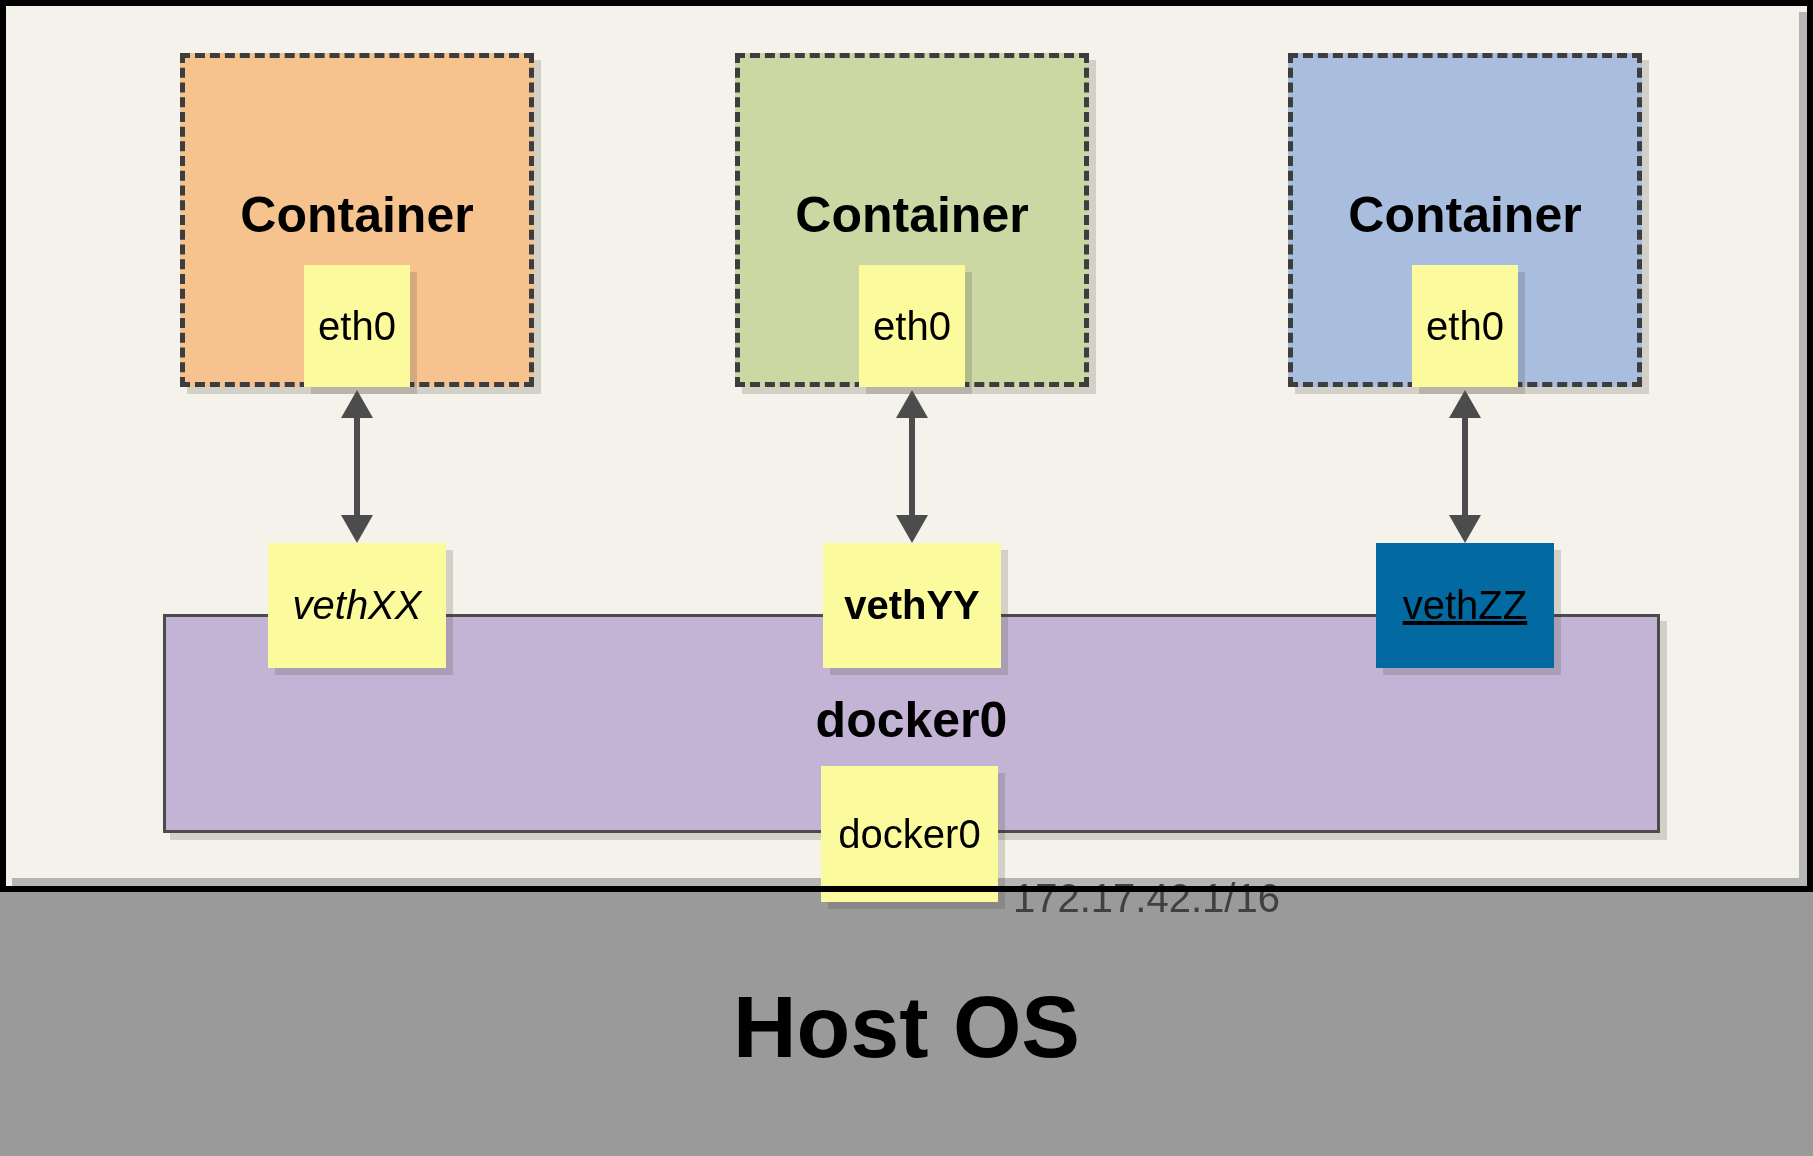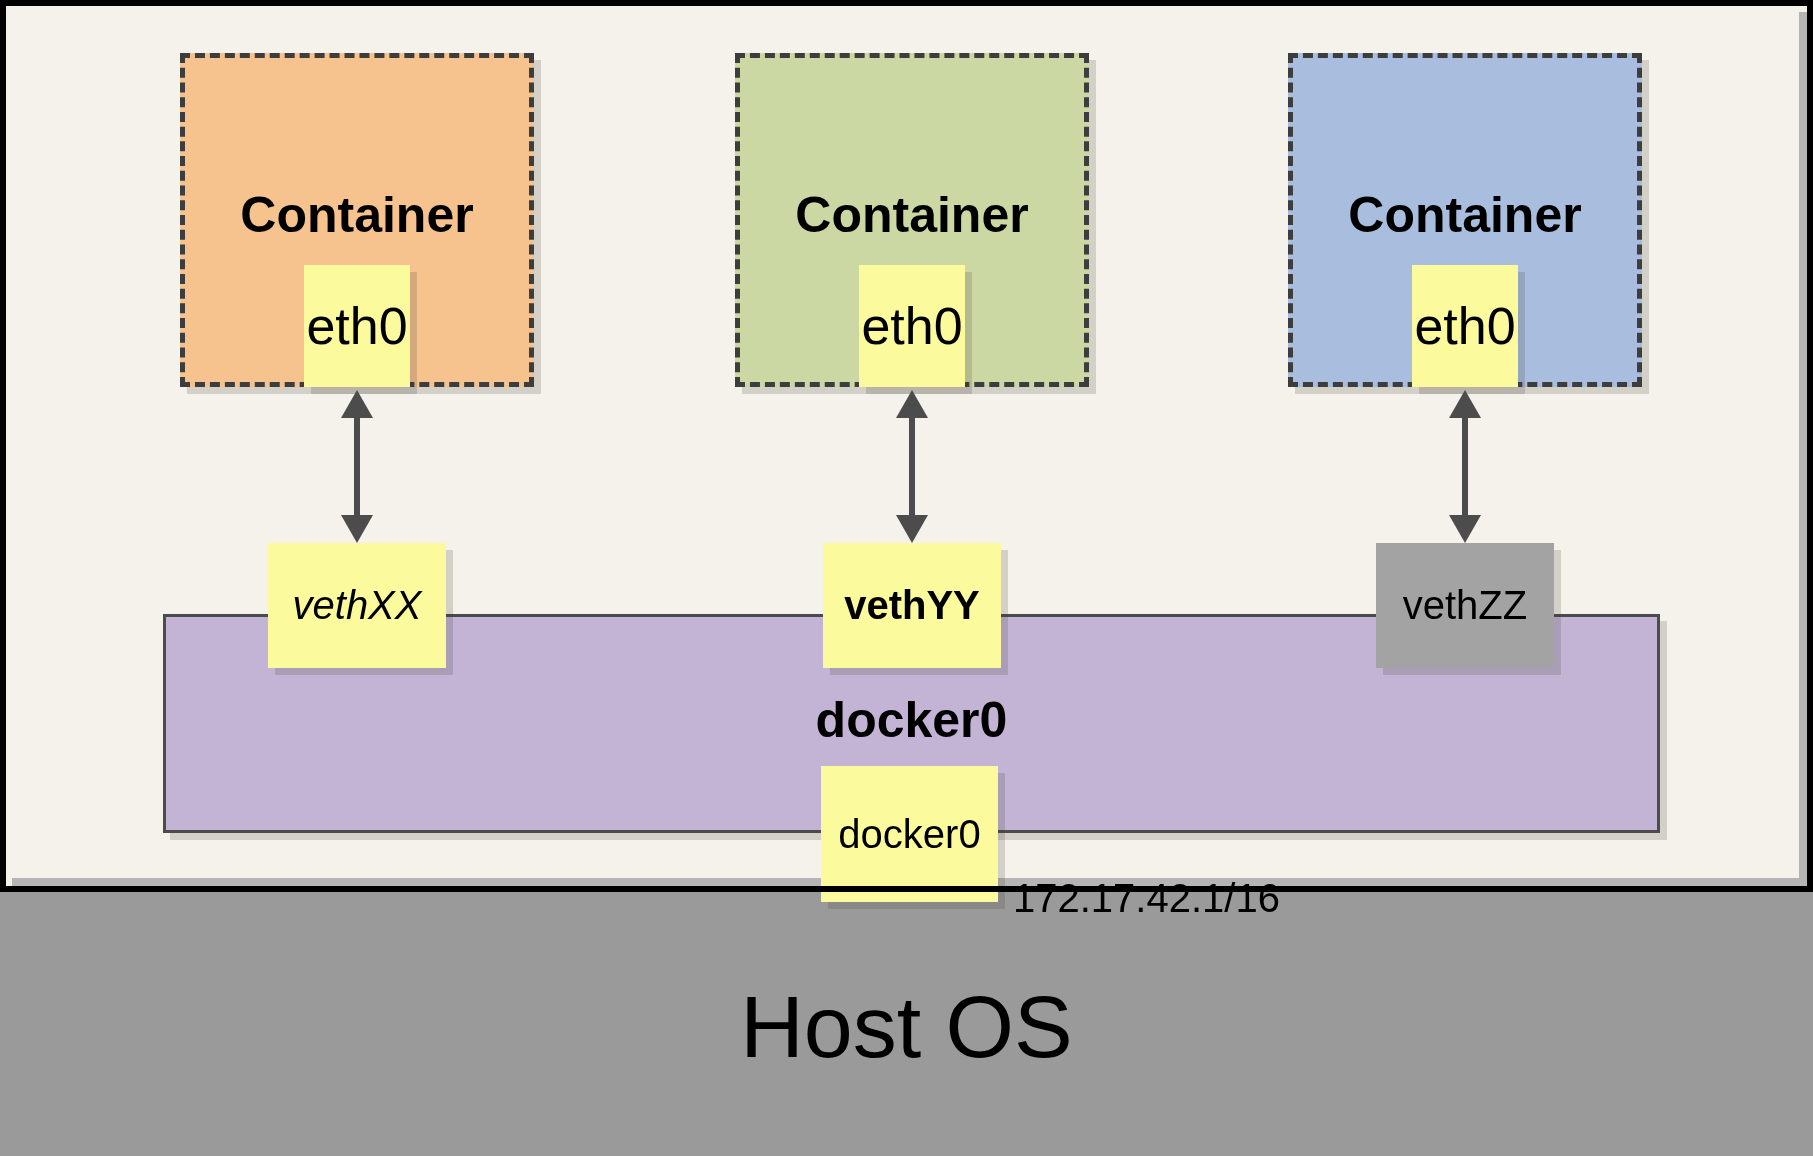--- a/index.html
+++ b/index.html
@@ -23,21 +23,21 @@
   }
   .container-label{
     position:absolute;left:0;right:0;top:132px;text-align:center;
     font-size:50px;font-weight:bold;color:#000;line-height:1;
   }
   .eth-box{
     position:absolute;left:50%;bottom:-5px;transform:translateX(-50%);
     width:106px;height:122px;background:#fbfb9d;
     box-shadow:7px 7px 0 rgba(62,56,44,0.18);
     display:flex;align-items:center;justify-content:center;
-    font-size:52px;color:#000;
+    font-size:40px;color:#000;
   }
 
   
   .arrow{position:absolute;top:390px;height:153px;width:34px;
     display:flex;flex-direction:column;align-items:center;z-index:3;}
   .arrow .head-up{width:0;height:0;border-left:16px solid transparent;
     border-right:16px solid transparent;border-bottom:28px solid #4c4c4c;}
   .arrow .head-down{width:0;height:0;border-left:16px solid transparent;
     border-right:16px solid transparent;border-top:28px solid #4c4c4c;}
   .arrow .shaft{width:6px;flex:1;background:#4c4c4c;margin:-2px 0;}
@@ -59,25 +59,25 @@
   .bridge-label{
     position:absolute;left:0;right:0;top:78px;text-align:center;
     font-size:50px;font-weight:bold;color:#000;line-height:1;
   }
   .bridge-port{
     position:absolute;left:821px;top:766px;width:177px;height:136px;background:#fbfb9d;
     box-shadow:7px 7px 0 rgba(62,56,44,0.18);
     display:flex;align-items:center;justify-content:center;
     font-size:40px;color:#000;z-index:10;
   }
-  .ip-label{position:absolute;left:1013px;top:876px;font-size:40px;color:#000000;line-height:1.1;z-index:11;}
+  .ip-label{position:absolute;left:1013px;top:876px;font-size:40px;color:#404040;line-height:1.1;z-index:11;}
 
   .host-label{
     position:absolute;left:0;right:0;top:983px;text-align:center;
-    font-size:88px;font-weight:normal;color:#000;line-height:1;
+    font-size:88px;font-weight:bold;color:#000;line-height:1;
   }
 </style>
 </head>
 <body>
 
 <div class="stage">
 
   <div class="container-box" style="left: 180px; background: rgb(246, 195, 143);">
     <div class="container-label">Container</div>
     <div class="eth-box" style="background: rgb(251, 251, 157);">eth0</div>
@@ -104,21 +104,21 @@
     <div class="head-down"></div>
   </div>
   <div class="arrow" style="left:1448px;">
     <div class="head-up"></div>
     <div class="shaft"></div>
     <div class="head-down"></div>
   </div>
 
   <div class="veth-box" style="left: 268px; background: rgb(251, 251, 157); font-style: italic;">vethXX</div>
   <div class="veth-box" style="left: 823px; background: rgb(251, 251, 157); font-weight: bold;">vethYY</div>
-  <div class="veth-box" style="left: 1376px; background: #a3a3a3;">vethZZ</div>
+  <div class="veth-box" style="left: 1376px; background: #0369a1; text-decoration: underline;">vethZZ</div>
 
   <div class="bridge-bar" style="background: rgb(195, 180, 213);">
     <div class="bridge-label">docker0</div>
   </div>
 
   <div class="bridge-port" style="background: rgb(251, 251, 157);">docker0</div>
   <div class="ip-label">172.17.42.1/16</div>
 
   <div class="host-label">Host OS</div>
 

